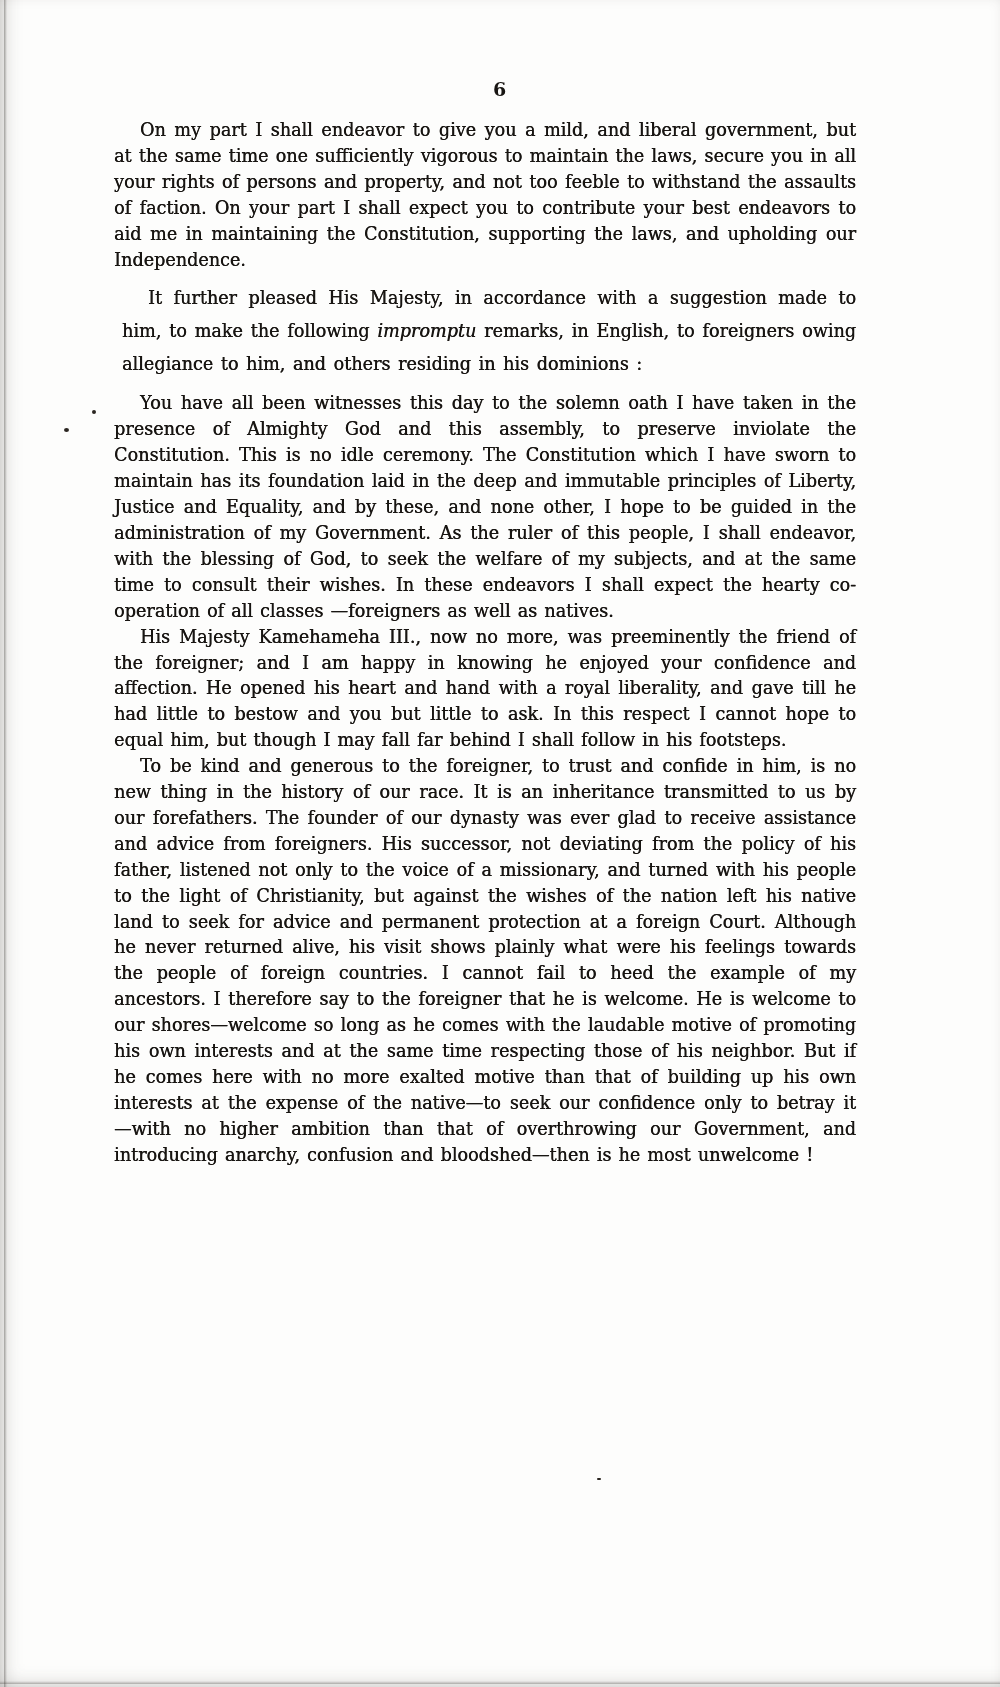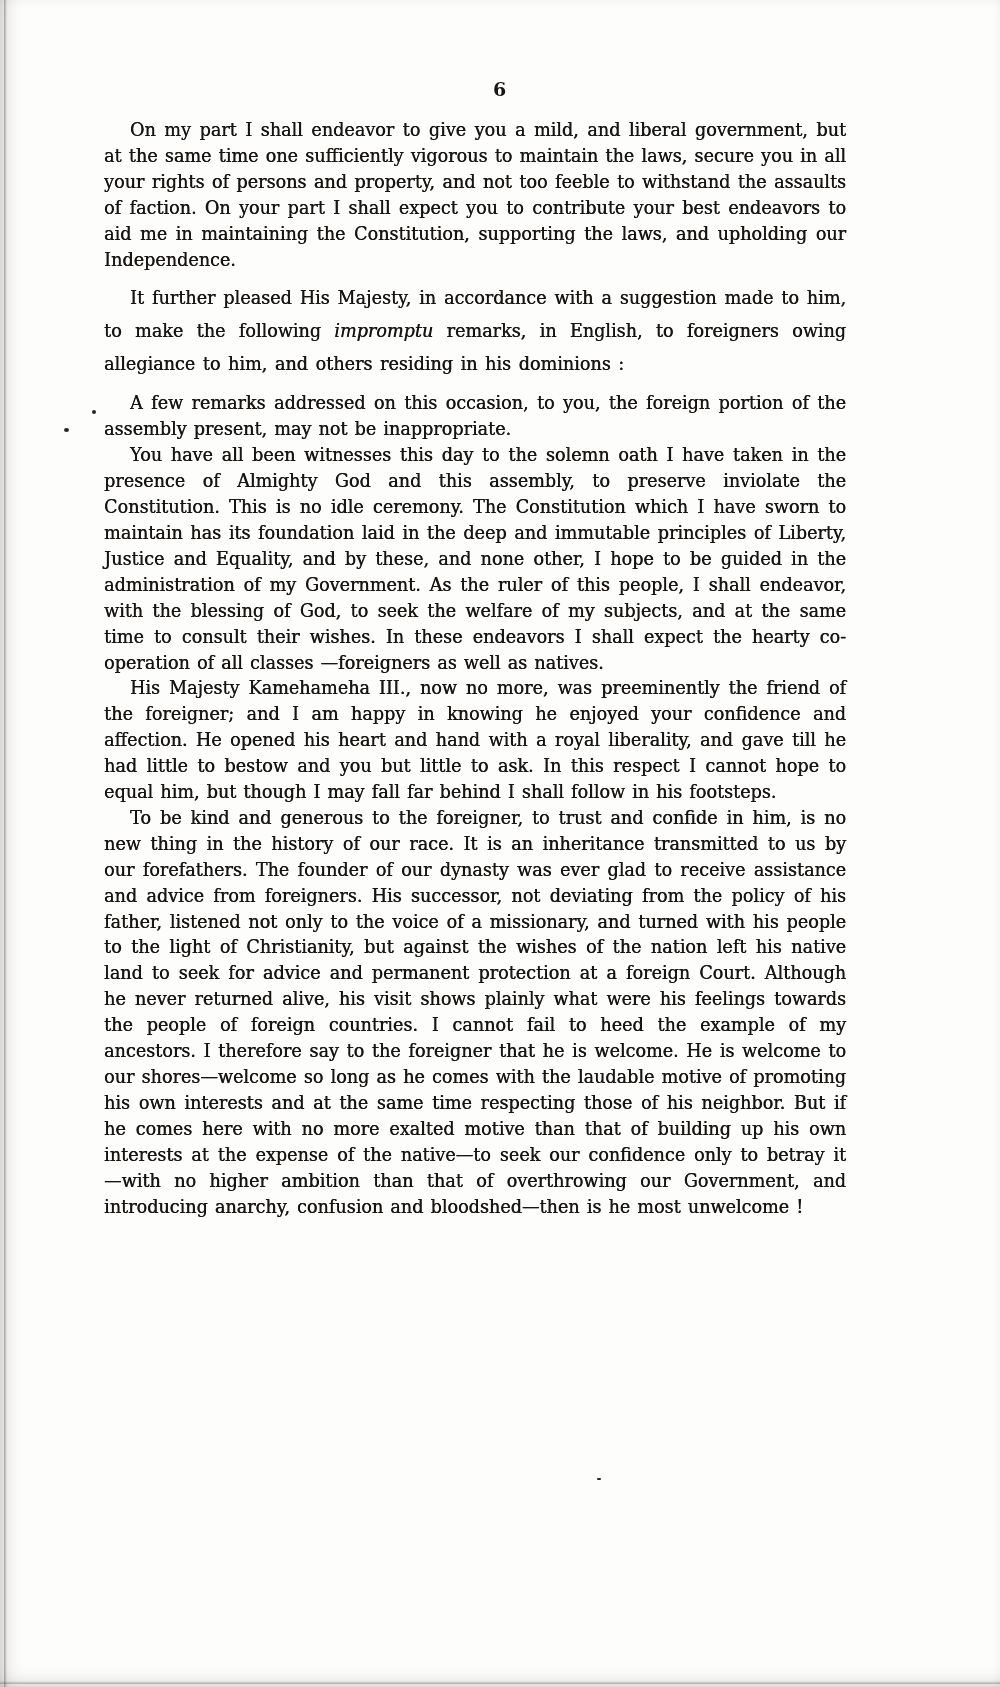--- a/index.html
+++ b/index.html
@@ -37,34 +37,34 @@
     left: 0;
     width: 100%;
     text-align: center;
     font-size: 19px;
     font-weight: bold;
     letter-spacing: 1px;
   }
   .text-block {
     position: absolute;
     top: 118px;
-    left: 104px;
+    left: 114px;
     width: 742px;
     font-size: 17.6px;
     line-height: 25.9px;
     text-align: justify;
     text-shadow: 0.35px 0 0 currentColor;
   }
   .para {
     margin: 0;
     text-indent: 26px;
     word-spacing: 1.5px;
   }
   .para-announce {
-    margin: 9px 0 10px 0;
+    margin: 9px 0 10px 8px;
     line-height: 33px;
     word-spacing: 2px;
   }
   .para-announce em {
     font-style: italic;
     font-weight: inherit;
   }
   .speck {
     position: absolute;
     background: #2a2520;
@@ -81,21 +81,20 @@
   <div class="scan-edge-left"></div>
   <div class="scan-edge-bottom"></div>
 
   <div class="page-number">6</div>
 
   <div class="text-block">
     <p class="para">On my part I shall endeavor to give you a mild, and liberal government, but at the same time one sufficiently vigorous to maintain the laws, secure you in all your rights of persons and property, and not too feeble to withstand the assaults of faction. On your part I shall expect you to contribute your best endeavors to aid me in maintaining the Constitution, supporting the laws, and upholding our Independence.</p>
 
     <p class="para para-announce"><span>It further pleased His Majesty, in accordance with a suggestion made to him, to make the following </span><em>impromptu</em><span> remarks, in English, to foreigners owing allegiance to him, and others residing in his dominions :</span></p>
 
-    <p class="para">A few remarks addressed on this occasion, to you, the foreign portion of the assembly present, may not be inappropriate.</p>
     <p class="para">You have all been witnesses this day to the solemn oath I have taken in the presence of Almighty God and this assembly, to preserve inviolate the Constitution. This is no idle ceremony. The Constitution which I have sworn to maintain has its foundation laid in the deep and immutable principles of Liberty, Justice and Equality, and by these, and none other, I hope to be guided in the administration of my Government. As the ruler of this people, I shall endeavor, with the blessing of God, to seek the welfare of my subjects, and at the same time to consult their wishes. In these endeavors I shall expect the hearty co-operation of all classes —foreigners as well as natives.</p>
     <p class="para">His Majesty Kamehameha III., now no more, was preeminently the friend of the foreigner; and I am happy in knowing he enjoyed your confidence and affection. He opened his heart and hand with a royal liberality, and gave till he had little to bestow and you but little to ask. In this respect I cannot hope to equal him, but though I may fall far behind I shall follow in his footsteps.</p>
     <p class="para">To be kind and generous to the foreigner, to trust and confide in him, is no new thing in the history of our race. It is an inheritance transmitted to us by our forefathers. The founder of our dynasty was ever glad to receive assistance and advice from foreigners. His successor, not deviating from the policy of his father, listened not only to the voice of a missionary, and turned with his people to the light of Christianity, but against the wishes of the nation left his native land to seek for advice and permanent protection at a foreign Court. Although he never returned alive, his visit shows plainly what were his feelings towards the people of foreign countries. I cannot fail to heed the example of my ancestors. I therefore say to the foreigner that he is welcome. He is welcome to our shores—welcome so long as he comes with the laudable motive of promoting his own interests and at the same time respecting those of his neighbor. But if he comes here with no more exalted motive than that of building up his own interests at the expense of the native—to seek our confidence only to betray it —with no higher ambition than that of overthrowing our Government, and introducing anarchy, confusion and bloodshed—then is he most unwelcome !</p>
   </div>
 
   <div class="speck speck-1"></div>
   <div class="speck speck-2"></div>
   <div class="speck speck-3"></div>
 </div>
 

